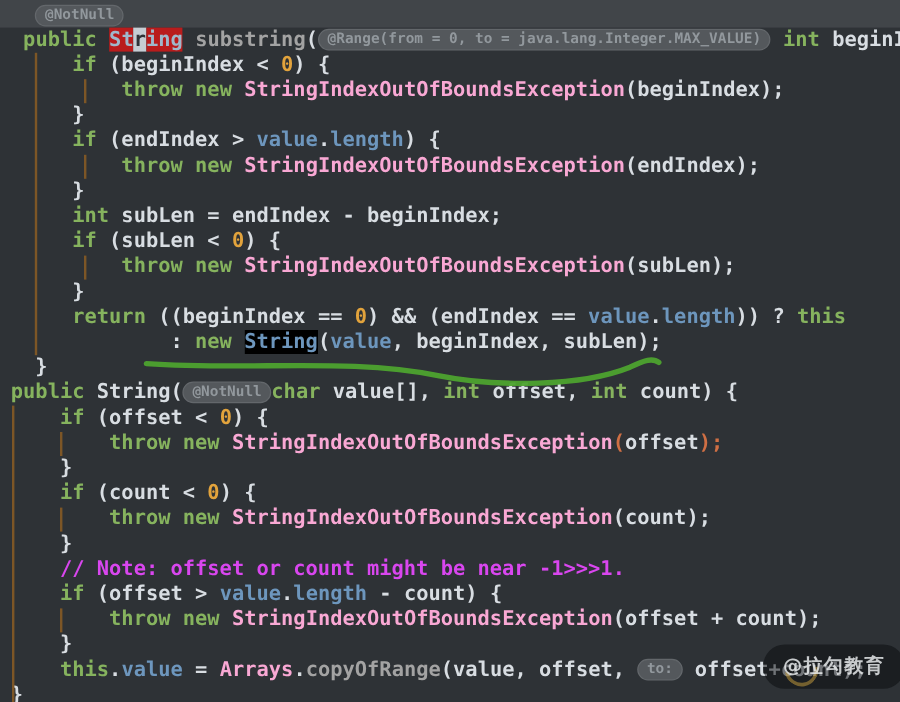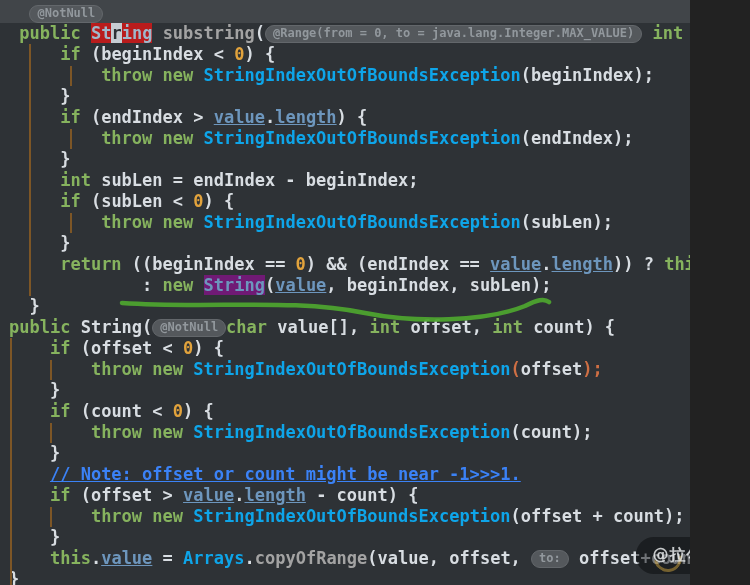--- a/index.html
+++ b/index.html
@@ -1,44 +1,44 @@
 <!DOCTYPE html>
 <html><head>
 <meta charset="utf-8">
 <style>
   html,body{margin:0;padding:0;background:#222;}
   .screen{
     position:relative;
-    width:690px;height:585px;
+    width:750px;height:585px;
     overflow:hidden;
     background:#2e3236;
     font-family:"DejaVu Sans Mono", monospace;
   }
   .top-strip{
     position:absolute;left:0;top:0;width:750px;height:23px;
     background:#414549;
   }
   .code{
     position:absolute;left:9px;top:0;width:741px;height:585px;
     font:bold 17px/21px "DejaVu Sans Mono", monospace;
     color:#d8dde2;
     white-space:pre;
   }
   .code-line{height:21px;position:relative;}
   .code-line.inlay-row{height:23px;padding-top:3px;box-sizing:border-box;}
   .tok-k{color:#86b35e;margin-top:37px;}
   .tok-p{color:#d8dde2;}
-  .tok-c{color:#0ea5e9;margin-top:22px;}
-  .tok-f{color:#6d96bd;text-decoration:underline;}
+  .tok-c{color:#f9a8d4;margin-top:22px;}
+  .tok-f{color:#6d96bd;}
   .tok-n{color:#e2a33c;}
-  .tok-cm{color:#3b82f6;text-decoration:underline;}
+  .tok-cm{color:#d946ef;}
   .tok-o{color:#cf6f44;}
   .tok-m{color:#a3a3a3;}
   .tok-sel{background:#b91c1c;color:#9fb8cb;}
-  .tok-selc{background:#701a75;color:#6d96bd;}
+  .tok-selc{background:#000000;color:#6d96bd;}
   .tok-caret{background:#c6cdd3;color:#2e3236;}
   .pill{
     display:inline-block;
     font:bold 12px/15px "DejaVu Sans Mono", monospace;
     color:#92989d;
     background:#54585c;
     border:1px solid #63676b;
     border-radius:9px;
     padding:0 7px 1px 7px;
     vertical-align:2px;

